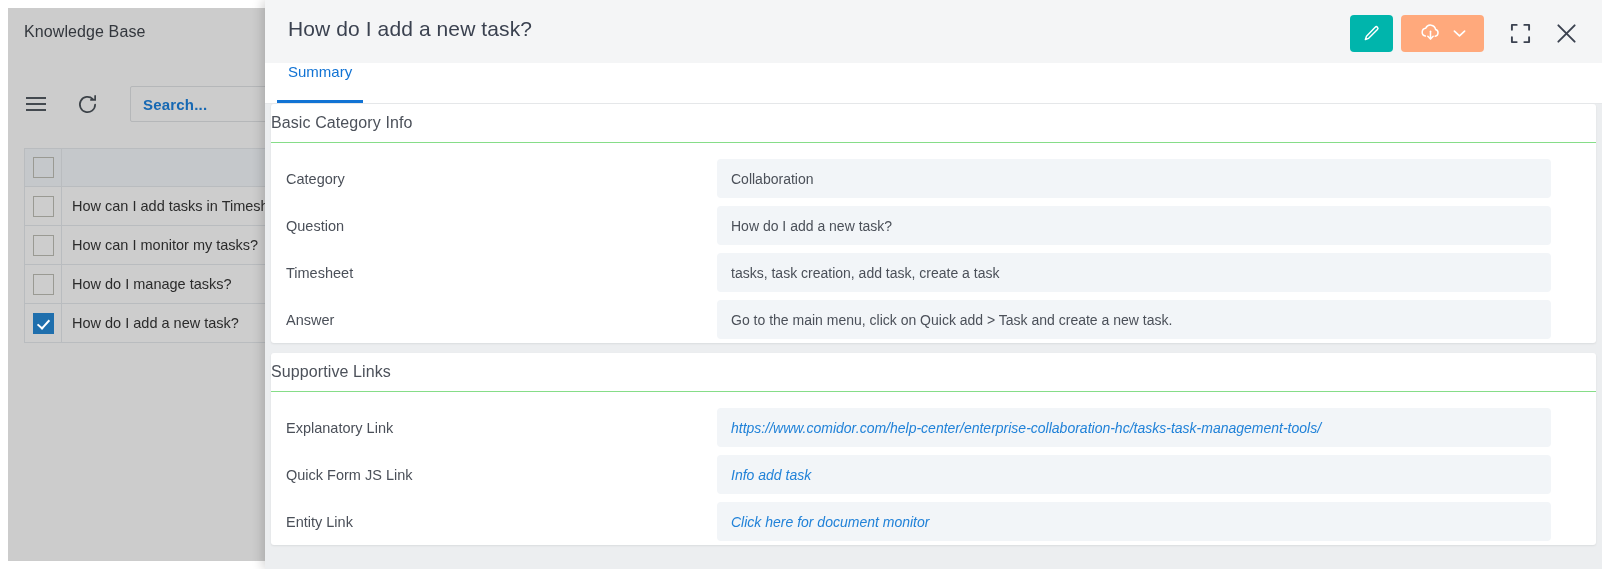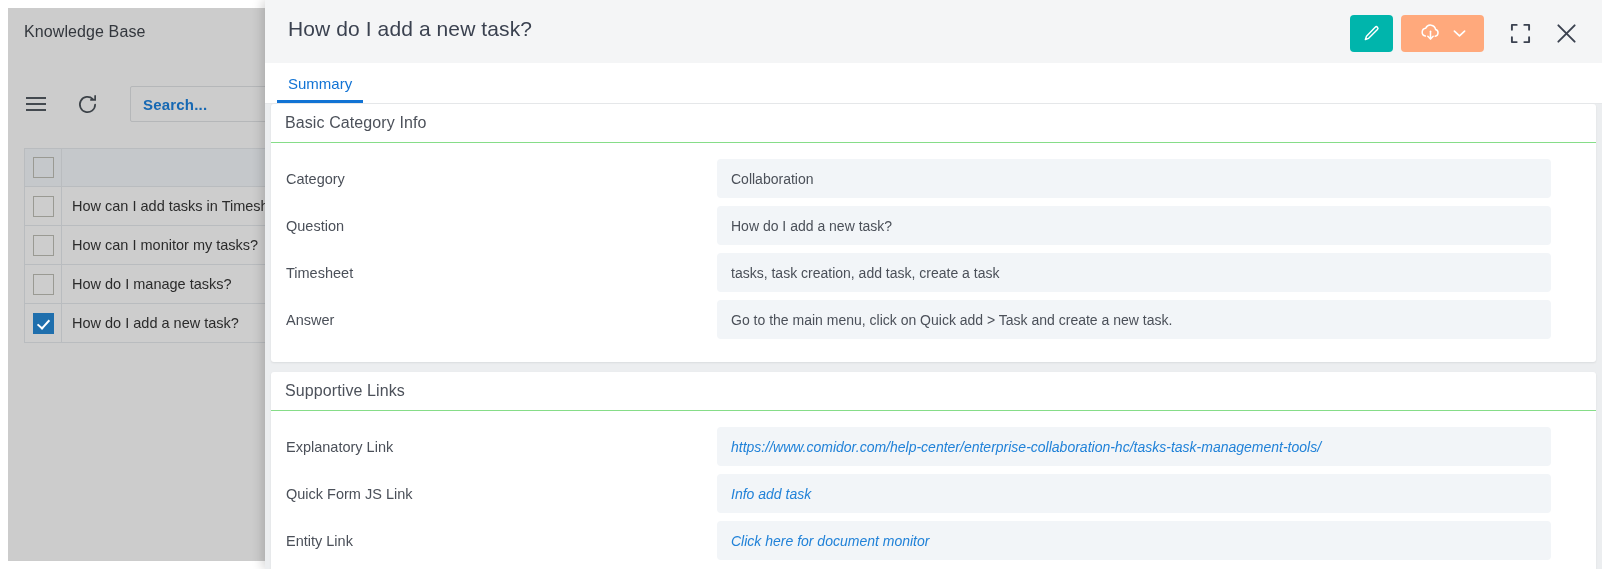--- a/index.html
+++ b/index.html
@@ -215,21 +215,20 @@
     background: #ffffff;
     border-bottom: 1px solid #e6e8ea;
   }
   .tab {
     position: absolute;
     left: 12px;
     top: 0;
     height: 40px;
     padding: 0 11px;
     display: flex;
-    align-items: center;
     font-size: 15px;
     color: #1173d4;
     cursor: pointer;
   }
   .tab.active::after {
     content: "";
     position: absolute;
     left: 0; right: 0; bottom: 0;
     height: 3px;
     background: #1173d4;
@@ -244,27 +243,26 @@
     background: #ffffff;
     border-radius: 3px;
     margin: 0 6px 10px 6px;
     box-shadow: 0 1px 2px rgba(60,64,70,.10);
     overflow: hidden;
   }
   .card-head {
     height: 38px;
     display: flex;
     align-items: center;
-    padding-left: 14px;
     font-size: 16px;
     color: #4c515a;
     border-bottom: 1.6px solid #86dd88;
     letter-spacing: .1px;
   }
-  .card-body { padding: 12px 0 19px 0; }
+  .card-body { padding: 12px 0 0 0; }
 
   .frow {
     display: flex;
     align-items: center;
     min-height: 47px;
   }
   .flabel {
     width: 446px;
     min-width: 446px;
     padding-left: 15px;

